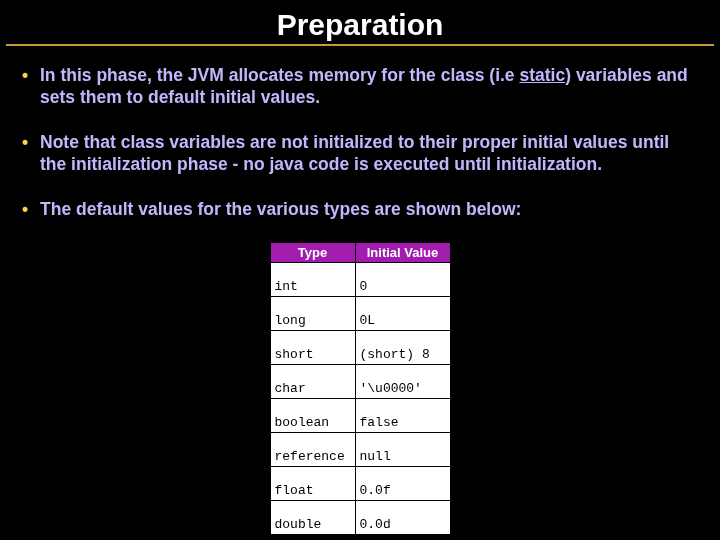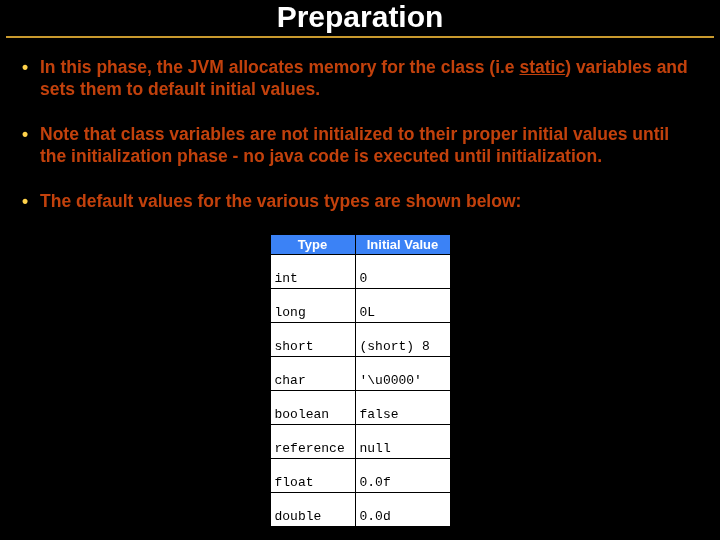--- a/index.html
+++ b/index.html
@@ -13,42 +13,42 @@
     overflow: hidden;
   }
   .slide {
     width: 720px;
     height: 540px;
     box-sizing: border-box;
     position: relative;
   }
   .title-wrap {
     text-align: center;
-    padding-top: 0;
+    padding-top: 8px;
   }
   .title {
     display: inline-block;
     font-size: 30px;
     font-weight: bold;
     color: #fff;
     padding: 0 4px 2px 4px;
   }
   .title-rule {
     border: none;
     border-top: 2px solid #c99a2e;
     margin: 0 6px 0 6px;
   }
   ul.bullets {
     list-style: none;
     margin: 18px 0 0 0;
     padding: 0 22px 0 22px;
   }
   ul.bullets > li {
     position: relative;
-    color: #c2410c;
+    color: #c4b5fd;
     font-weight: bold;
     font-size: 17.5px;
     line-height: 1.28;
     padding-left: 18px;
     margin-bottom: 22px;
   }
   ul.bullets > li::before {
     content: "•";
     position: absolute;
     left: 0;
@@ -63,21 +63,21 @@
     justify-content: center;
     margin-top: 2px;
   }
   table.types {
     border-collapse: collapse;
     background: #fff;
     color: #000;
     font-family: Arial, Helvetica, sans-serif;
   }
   table.types th {
-    background: #3b82f6;
+    background: #a21caf;
     color: #fff;
     font-weight: bold;
     font-size: 13px;
     padding: 2px 6px;
     border: 1px solid #000;
     text-align: center;
     white-space: nowrap;
   }
   table.types td {
     border: 1px solid #000;

